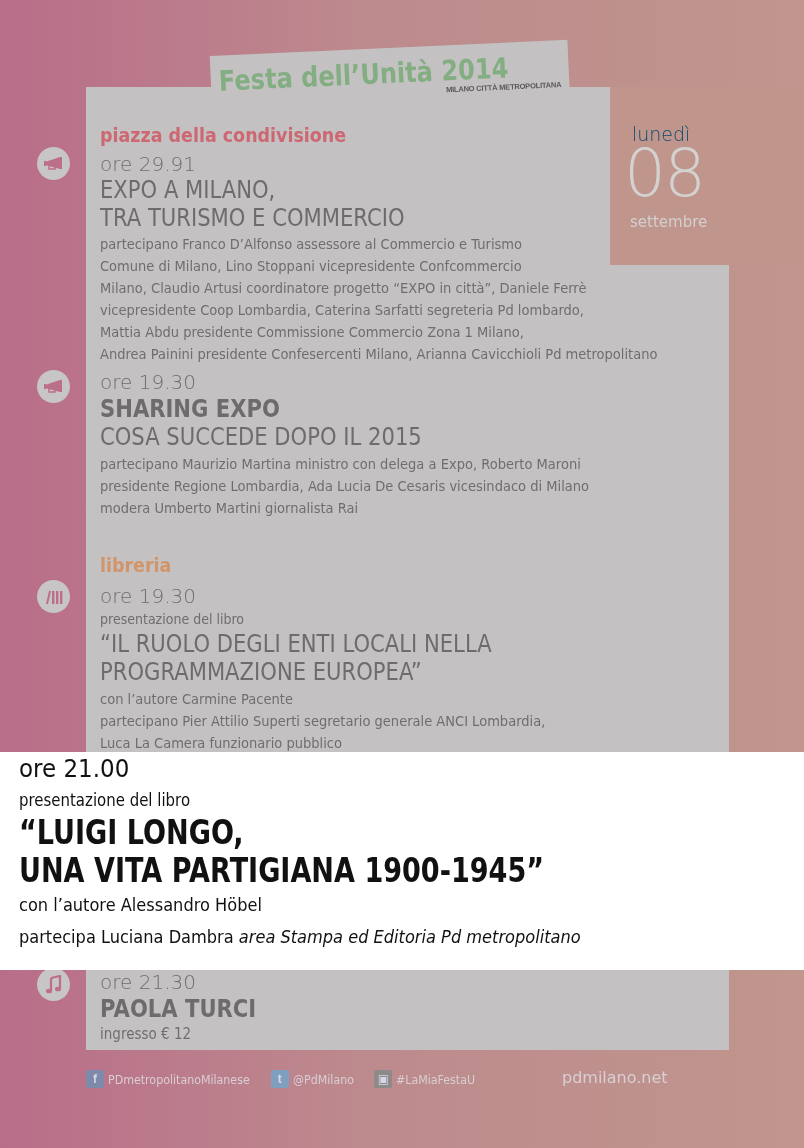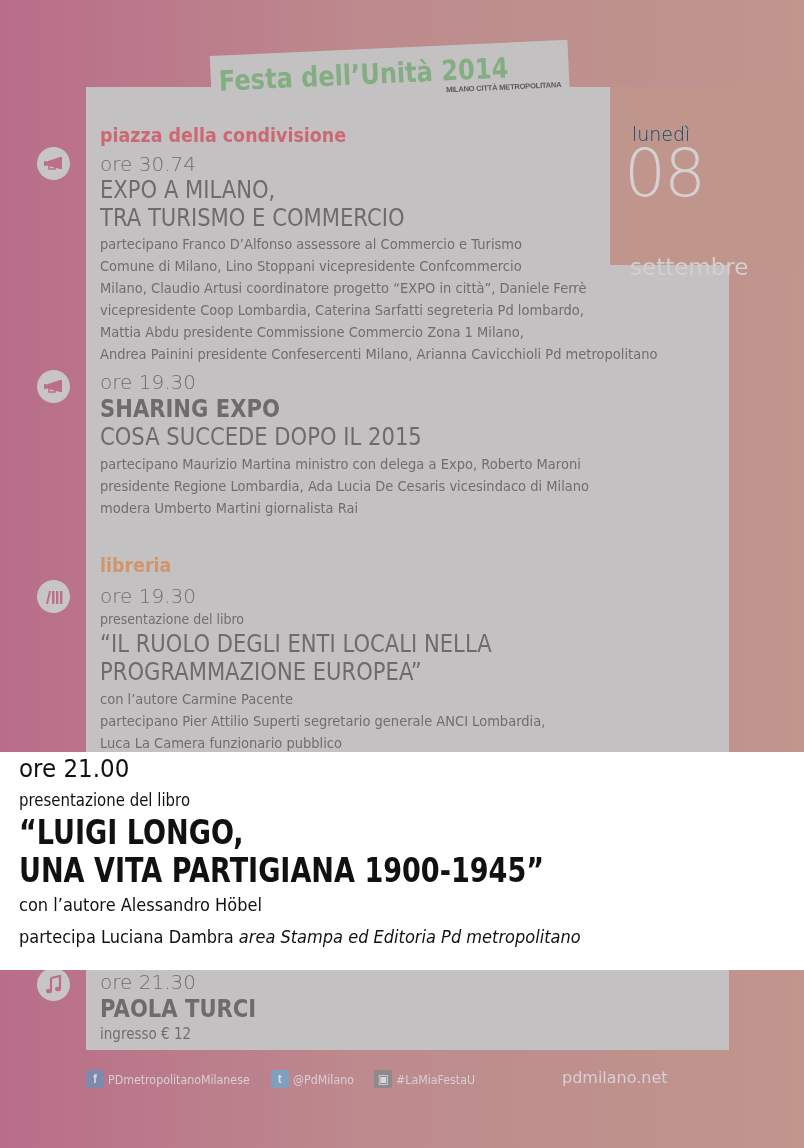--- a/index.html
+++ b/index.html
@@ -14,21 +14,21 @@
     position: absolute; left: 86px; top: 87px; width: 643px; height: 963px;
     background: #c3c1c2;
   }
   .date-block {
     position: absolute; left: 610px; top: 87px; width: 194px; height: 178px;
     background: #bf958c;
     text-align: center;
   }
   .date-block .dow { position: absolute; left: 22px; top: 36px; font-size: 19px; color: #0c4a6e; font-family: "DejaVu Sans", sans-serif; font-weight: 300; }
   .date-block .day { position: absolute; left: 14px; top: 54px; font-size: 66px; line-height: 66px; color: #d4d1d1; font-family: "DejaVu Sans", sans-serif; font-weight: 300; letter-spacing: -2px; }
-  .date-block .month { position: absolute; left: 20px; top: 126px; font-size: 23px; color: #d3cfcf; font-family: "DejaVu Sans", sans-serif; margin-top: 41px; }
+  .date-block .month { position: absolute; left: 20px; top: 126px; font-size: 15px; color: #d3cfcf; font-family: "DejaVu Sans", sans-serif; }
 
   .title-tab {
     position: absolute; left: 212px; top: 56px; width: 358px; height: 50px;
     background: #c3c1c2;
     transform: rotate(-2.6deg);
     transform-origin: left bottom;
   }
   .title-tab .t1 {
     position: absolute; left: 8px; top: 9px;
     font-size: 28px; font-weight: bold; color: #82ae82; letter-spacing: 0px;
@@ -117,21 +117,21 @@
 
   <div class="section-label sec-piazza">piazza della condivisione</div>
 
   <div class="icon" style="top:147px;">
     <svg width="22" height="16" viewBox="0 0 22 16">
         <path d="M2 6 L17 1 L19 1 L19 13 L17 13 L2 9 Z" fill="#bb6f88"></path>
         <rect x="6" y="9" width="6" height="4" fill="none" stroke="#bb6f88" stroke-width="1.5"></rect>
         <rect x="1" y="5" width="2" height="5" fill="#bb6f88"></rect>
       </svg>
   </div>
-  <div class="time" style="top:152px;">ore 30.74</div>
+  <div class="time" style="top:152px;">ore 29.91</div>
   <div class="headline light" style="top:176px;">EXPO A MILANO,</div>
   <div class="headline light" style="top:204px;">TRA TURISMO E COMMERCIO</div>
   <div class="body-text" style="top:233px;">partecipano Franco D’Alfonso assessore al Commercio e Turismo</div>
   <div class="body-text" style="top:255px;">Comune di Milano, Lino Stoppani vicepresidente Confcommercio</div>
   <div class="body-text" style="top:277px;">Milano, Claudio Artusi coordinatore progetto “EXPO in città”, Daniele Ferrè</div>
   <div class="body-text" style="top:299px;">vicepresidente Coop Lombardia, Caterina Sarfatti segreteria Pd lombardo,</div>
   <div class="body-text" style="top:321px;">Mattia Abdu presidente Commissione Commercio Zona 1 Milano,</div>
   <div class="body-text" style="top:343px;">Andrea Painini presidente Confesercenti Milano, Arianna Cavicchioli Pd metropolitano</div>
 
   <div class="icon" style="top:370px;">

